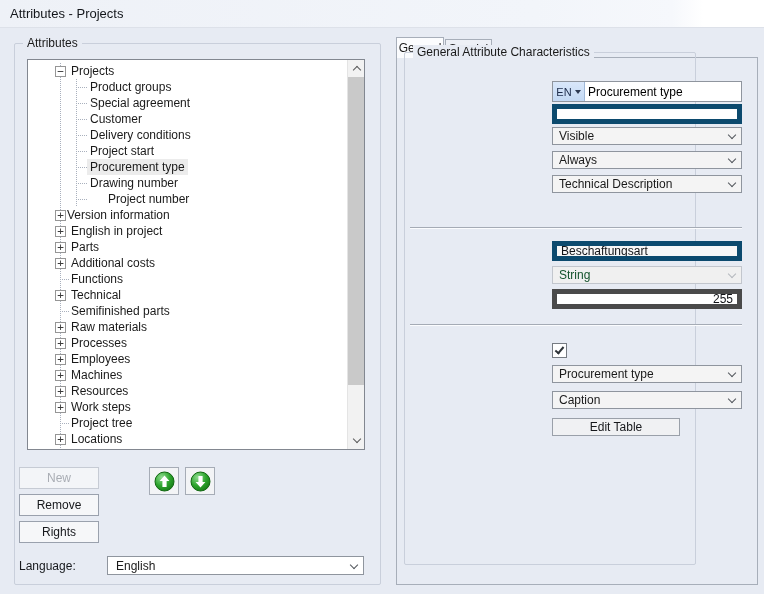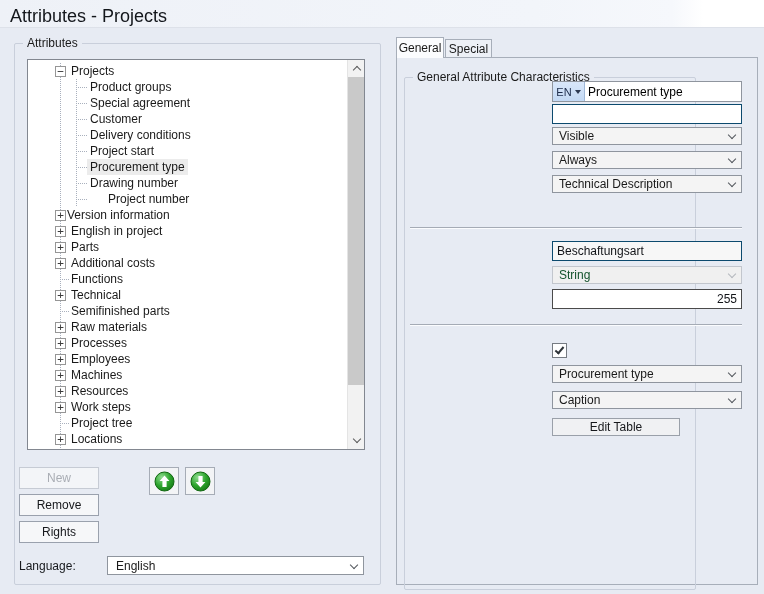--- a/index.html
+++ b/index.html
@@ -10,21 +10,21 @@
     background:#e7ebf3; overflow:hidden; position:relative;
   }
   #window { position:absolute; inset:0; }
 
   
   .titlebar {
     position:absolute; left:0; top:0; width:764px; height:28px;
     background:linear-gradient(90deg,#eef1f7 0%,#f2f5fa 70%,#f6f8fc 88%,#ffffff 92%,#ffffff 100%);
     border-bottom:1px solid #dde1e9;
   }
-  .titlebar .title { position:absolute; left:10px; top:6px; font-size:18px; color:#13161b; }
+  .titlebar .title { position:absolute; left:10px; top:6px; font-size:13px; color:#13161b; }
 
   
   .groupbox {
     position:absolute; border:1px solid #c9cfdb; border-radius:2px;
   }
   .groupbox > .gb-label {
     position:absolute; top:-8px; left:8px; background:#e7ebf3; padding:0 4px; font-size:12px;
   }
 
   
@@ -71,21 +71,21 @@
     display:flex; align-items:center; padding:0 6px 0 6px;
   }
   .combo .cval { flex:1; font-size:12px; line-height:16px; overflow:hidden; white-space:nowrap; }
   .chev { width:6px; height:6px; border-right:1.4px solid #53575d; border-bottom:1.4px solid #53575d; transform:rotate(45deg); margin-top:-2px; flex:none; }
   .combo.disabled { background:#f0f0f0; border-color:#c2c6cd; }
   .combo.disabled .cval { color:#14532d; }
   .combo.disabled .chev { border-color:#b4b8be; }
   .combo.white { background:#ffffff; }
 
   .tfield {
-    position:absolute; background:#ffffff; border:1px solid #0c4a6e;
+    position:absolute; background:#ffffff; border:5px solid #0c4a6e;
     font-family:"Liberation Sans", sans-serif; font-size:12px; color:#121418; padding:0 4px;
   }
   .tfield.gray { background:#f7f7f7; }
   .tfield.num { text-align:right; border-color:#4a4a4a; }
 
   .fieldlabel { position:absolute; left:412px; font-size:12px; color:#17191d; }
 
   
   .capwrap { position:absolute; left:552px; top:81px; width:190px; height:21px;
     border:1px solid #8f959e; background:#fff; display:flex; }
@@ -317,21 +317,21 @@
   </div>
 
   <div class="tab active">
     <span>General</span>
   </div>
   <div class="tab inactive">
     <span>Special</span>
   </div>
   <div class="tabpage"></div>
 
-  <div class="groupbox" style="left:404px; top:77px; width:292px; height:513px; z-index:4;">
+  <div class="groupbox" style="left:404px; top:52px; width:292px; height:513px; z-index:4;">
     <span class="gb-label">General Attribute Characteristics</span>
   </div>
 
   <span class="fieldlabel" style="top:84px;">Caption:</span>
   <div class="capwrap" style="z-index:5;">
     <div class="lang-split">
       <span class="ltxt">EN</span>
       <span class="tri"></span>
     </div>
     <input type="text" value="Procurement type" style="">

